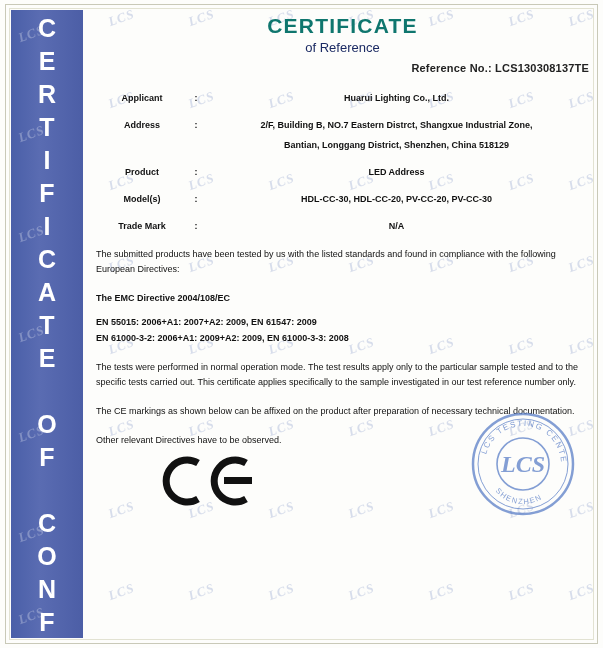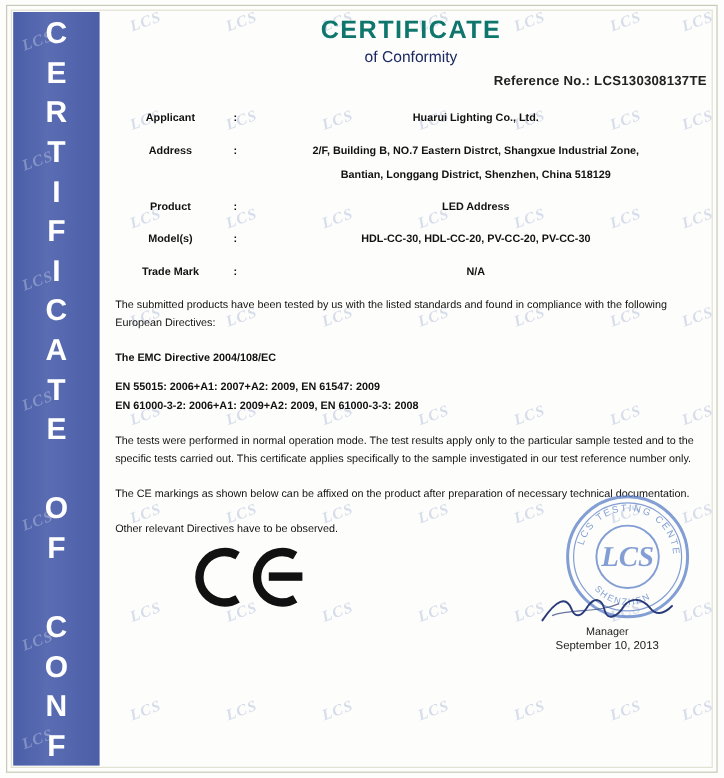--- a/index.html
+++ b/index.html
@@ -284,21 +284,21 @@
     <div class="wm" style="left:268px; top:584px;">LCS</div>
     <div class="wm" style="left:348px; top:584px;">LCS</div>
     <div class="wm" style="left:428px; top:584px;">LCS</div>
     <div class="wm" style="left:508px; top:584px;">LCS</div>
     <div class="wm" style="left:568px; top:584px;">LCS</div>
   </div>
 
   <div class="content">
 
     <div class="cert-title">CERTIFICATE</div>
-    <div class="cert-sub">of Conformity</div>
+    <div class="cert-sub">of Reference</div>
     <div class="cert-ref">Reference No.: LCS130308137TE</div>
 
     <div class="fields">
 
       <div class="field-row">
         <div class="field-label">Applicant</div>
         <div class="field-colon">:</div>
         <div class="field-value">Huarui Lighting Co., Ltd.</div>
       </div>
 
@@ -366,23 +366,15 @@
           <textPath href="#arcTop" startOffset="8%">LCS TESTING CENTER</textPath>
         </text>
         <path id="arcBot" d="M 18 58 A 36 36 0 0 0 90 58" fill="none"></path>
         <text font-family="Liberation Sans, sans-serif" font-size="7.5" fill="#5b7fc7" letter-spacing="1.4">
           <textPath href="#arcBot" startOffset="22%">SHENZHEN</textPath>
         </text>
         <text x="54" y="62" text-anchor="middle" font-family="Liberation Serif, serif" font-style="italic" font-weight="bold" font-size="24" fill="#5b7fc7">LCS</text>
       </svg>
     </div>
 
-    <div class="signature">
-      <svg class="sig-svg" width="120" height="30" viewBox="0 0 120 30" xmlns="http://www.w3.org/2000/svg" aria-hidden="true">
-        <path d="M6 24 C 18 6, 26 4, 30 14 C 33 22, 38 22, 44 12 C 50 4, 56 6, 58 16 C 60 24, 68 22, 74 12 C 80 4, 90 6, 96 14 C 100 19, 106 20, 114 12" fill="none" stroke="#2a3b7a" stroke-width="1.6" stroke-linecap="round"></path>
-        <path d="M 14 20 C 30 14, 52 18, 70 10" fill="none" stroke="#2a3b7a" stroke-width="1" opacity="0.7"></path>
-      </svg>
-      <div class="sig-title">Manager</div>
-      <div class="sig-date">September 10, 2013</div>
-    </div>
 
   </div>
 </div>
 
 </body></html>

